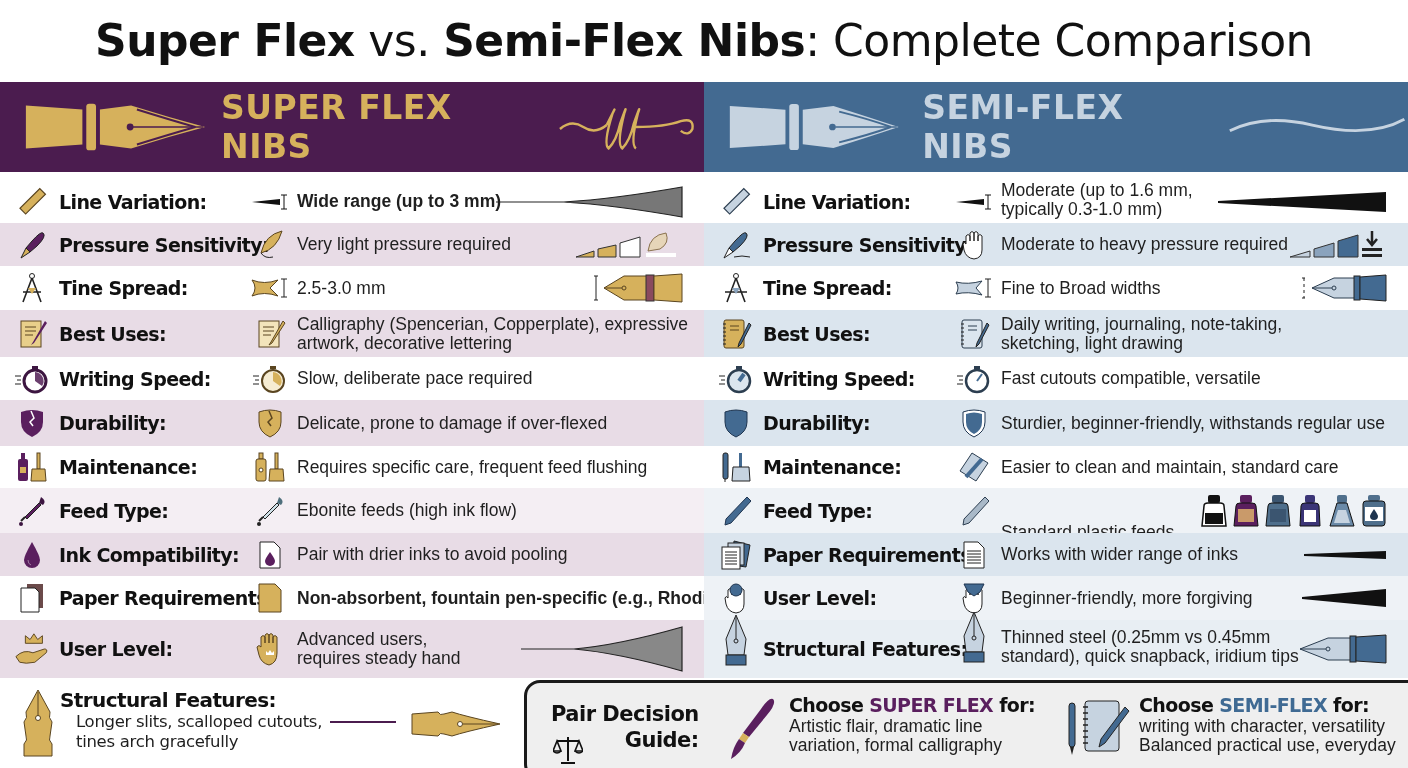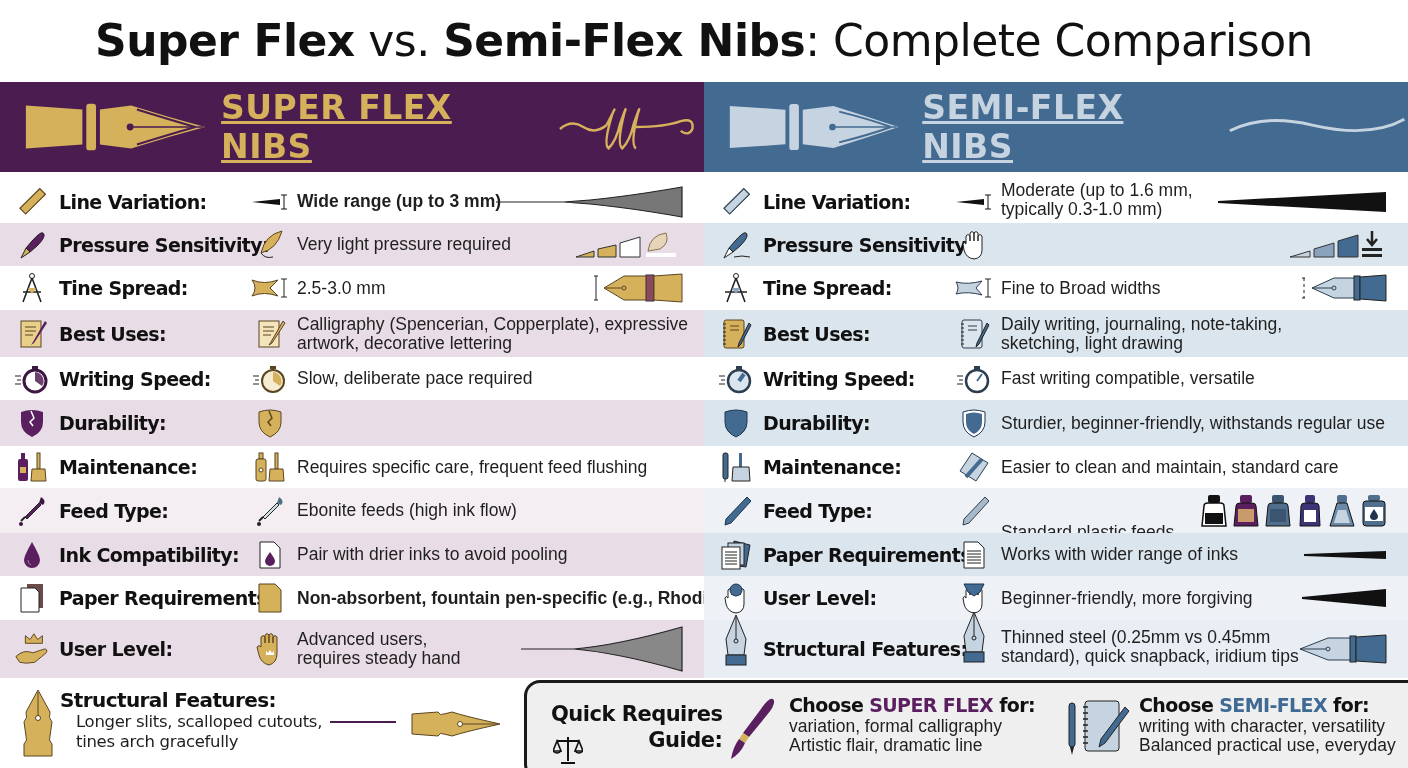--- a/index.html
+++ b/index.html
@@ -16,21 +16,20 @@
 
   .banner {
     position: absolute; top: 82px; height: 90px; display: flex; align-items: center;
   }
   .banner.left { left: 0; width: 704px; background: #4b1c4f; }
   .banner.right { left: 704px; width: 704px; background: #436a91; }
   .banner .nib { margin-left: 22px; width: 190px; height: 60px; }
   .banner .bt {
     font-family: "DejaVu Sans", sans-serif; font-weight: 700; font-size: 33px; letter-spacing: 0.5px;
     margin-left: 14px;
-    text-decoration: underline;
   }
   .banner.left .bt { color: #d6b15c; }
   .banner.right .bt { color: #c6d3e0; }
   .banner .flourish { margin-left: 12px; }
 
   .panel { position: absolute; top: 180px; width: 704px; }
   .panel.left { left: 0; }
   .panel.right { left: 704px; }
 
   .row { position: relative; display: flex; align-items: center; width: 704px; }
@@ -234,20 +233,21 @@
           <path d="M13 3 L16 10 L12 14 L15 18" stroke="#fff" stroke-width="1.5" fill="none"></path>
         </svg>
       </span>
     <span class="label" style="top: 12px;">Durability:</span>
     <span class="icon2" style="top: 8px;">
         <svg width="28" height="30" viewBox="0 0 28 30">
           <path d="M3 4 Q14 0 25 4 L25 14 Q25 24 14 29 Q3 24 3 14 Z" fill="#d6b15c" stroke="#5a4520"></path>
           <path d="M13 3 L16 10 L12 14 L15 18" stroke="#5a4520" stroke-width="1.5" fill="none"></path>
         </svg>
       </span>
+    <span class="value" style="top: 14px;">Delicate, prone to damage if over-flexed</span>
   </div>
 
   <div class="row" style="height:42px">
     <span class="icon1" style="top: 3px;">
         <svg width="34" height="32" viewBox="0 0 34 32">
           <rect x="6" y="2" width="4" height="6" fill="#5a1f5e"></rect>
           <rect x="3" y="8" width="10" height="22" rx="2" fill="#5a1f5e"></rect>
           <rect x="5" y="16" width="6" height="6" fill="#d6b15c"></rect>
           <rect x="22" y="2" width="3" height="16" fill="#d6b15c" stroke="#5a4520"></rect>
           <path d="M17 18 L30 18 L31 30 L16 30 Z" fill="#d6b15c" stroke="#5a4520"></path>
@@ -373,20 +373,21 @@
           <path d="M9 18 L13 22 L4 28 Z" fill="#fff" stroke="#222"></path>
           <path d="M14 27 Q22 25 30 27" stroke="#222" fill="none"></path>
         </svg>
       </span>
     <span class="label" style="top: 11px;">Pressure Sensitivity:</span>
     <span class="icon2" style="top: 7px;">
         <svg width="26" height="30" viewBox="0 0 26 30">
           <path d="M5 13 L5 6 Q7 3 9 6 L9 11 L9 3 Q11 0 13 3 L13 11 L13 3 Q15 0 17 3 L17 11 L17 6 Q19 3 21 6 L21 20 Q21 28 13 29 Q5 28 3 20 L2 14 Q3 11 5 14 Z" fill="#fff" stroke="#222"></path>
         </svg>
       </span>
+    <span class="value" style="top: 12px;">Moderate to heavy pressure required</span>
     <span class="deco" style="top: 6px;">
         <svg width="100" height="32" viewBox="0 0 100 32">
           <path d="M2 28 L22 22 L22 28 Z" fill="#c6d3e0" stroke="#333"></path>
           <path d="M26 28 L26 20 L46 14 L46 28 Z" fill="#8aa3bd" stroke="#333"></path>
           <path d="M50 28 L50 12 L70 6 L70 28 Z" fill="#436a91" stroke="#333"></path>
           <path d="M84 2 L84 14 M79 10 L84 16 L89 10" stroke="#222" stroke-width="2.5" fill="none"></path>
           <rect x="74" y="19" width="20" height="3" fill="#222"></rect>
           <rect x="74" y="25" width="20" height="3" fill="#222"></rect>
         </svg>
       </span>
@@ -452,21 +453,21 @@
       </span>
     <span class="label" style="top: 11px;">Writing Speed:</span>
     <span class="icon2" style="top: 7px;">
         <svg width="34" height="30" viewBox="0 0 34 30">
           <path d="M0 12 H6 M2 16 H6 M0 20 H6" stroke="#222"></path>
           <circle cx="20" cy="17" r="11" fill="#fff" stroke="#2c3e50" stroke-width="2.5"></circle>
           <rect x="17" y="2" width="6" height="3" fill="#2c3e50"></rect>
           <path d="M20 17 L25 10" stroke="#436a91" stroke-width="2"></path>
         </svg>
       </span>
-    <span class="value" style="top: 12px;">Fast writing compatible, versatile</span>
+    <span class="value" style="top: 12px;">Fast cutouts compatible, versatile</span>
   </div>
 
   <div class="row alt" style="height:46px">
     <span class="icon1" style="top: 5px;">
         <svg width="28" height="30" viewBox="0 0 28 30">
           <path d="M3 4 Q14 0 25 4 L25 14 Q25 24 14 29 Q3 24 3 14 Z" fill="#436a91" stroke="#1f3550"></path>
         </svg>
       </span>
     <span class="label" style="top: 12px;">Durability:</span>
     <span class="icon2" style="top: 8px;">
@@ -636,37 +637,37 @@
   <div class="bl-line"></div>
   <svg class="bl-nib" viewBox="0 0 94 32">
     <path d="M4 6 L30 4 Q32 8 36 6 L44 4 Q56 8 92 16 Q56 24 44 28 L36 26 Q32 24 30 28 L4 26 Z" fill="#d6b15c" stroke="#5a4520"></path>
     <circle cx="52" cy="16" r="2.5" fill="#fff" stroke="#5a4520"></circle>
     <path d="M55 16 L90 16" stroke="#5a4520"></path>
   </svg>
 </div>
 
 <div class="guide">
   <div class="g-title">
-    <span>Quick Requires</span>
+    <span>Pair Decision</span>
     <span class="l2">Guide:</span>
   </div>
   <svg class="g-scale" viewBox="0 0 30 30">
     <path d="M15 2 L15 26 M4 6 L26 6 M8 28 L22 28" stroke="#111" stroke-width="2"></path>
     <path d="M4 6 L0 16 L8 16 Z M26 6 L22 16 L30 16 Z" fill="none" stroke="#111" stroke-width="1.6"></path>
     <path d="M0 16 Q4 20 8 16 M22 16 Q26 20 30 16" stroke="#111" stroke-width="1.6" fill="none"></path>
   </svg>
   <svg class="g-brush" viewBox="0 0 50 64">
     <path d="M46 2 Q50 6 40 18 L22 40 L16 36 L34 12 Q42 0 46 2 Z" fill="#5a1f5e"></path>
     <path d="M16 36 L22 40 L18 46 L12 42 Z" fill="#d6b15c"></path>
     <path d="M12 42 L18 46 Q14 56 4 62 Q6 50 12 42 Z" fill="#5a1f5e"></path>
   </svg>
   <div class="g-choice" style="left:262px">
     <div class="ct"><span style="white-space:pre">Choose </span><span class="super">SUPER FLEX</span><span style="white-space:pre"> for:</span></div>
+    <div class="cd">Artistic flair, dramatic line</div>
     <div class="cd">variation, formal calligraphy</div>
-    <div class="cd">Artistic flair, dramatic line</div>
   </div>
   <svg class="g-notebook" viewBox="0 0 64 60">
     <rect x="2" y="6" width="6" height="44" rx="3" fill="#436a91" stroke="#222"></rect>
     <path d="M3 50 L5 58 L7 50" fill="#222"></path>
     <rect x="18" y="4" width="34" height="50" rx="3" fill="#c6d3e0" stroke="#222"></rect>
     <path d="M16 10 h5 M16 16 h5 M16 22 h5 M16 28 h5 M16 34 h5 M16 40 h5 M16 46 h5" stroke="#222" stroke-width="1.5"></path>
     <path d="M58 10 L62 14 L38 46 L32 50 L34 42 Z" fill="#436a91" stroke="#222"></path>
   </svg>
   <div class="g-choice" style="left:612px">
     <div class="ct"><span style="white-space:pre">Choose </span><span class="semi">SEMI-FLEX</span><span style="white-space:pre"> for:</span></div>

